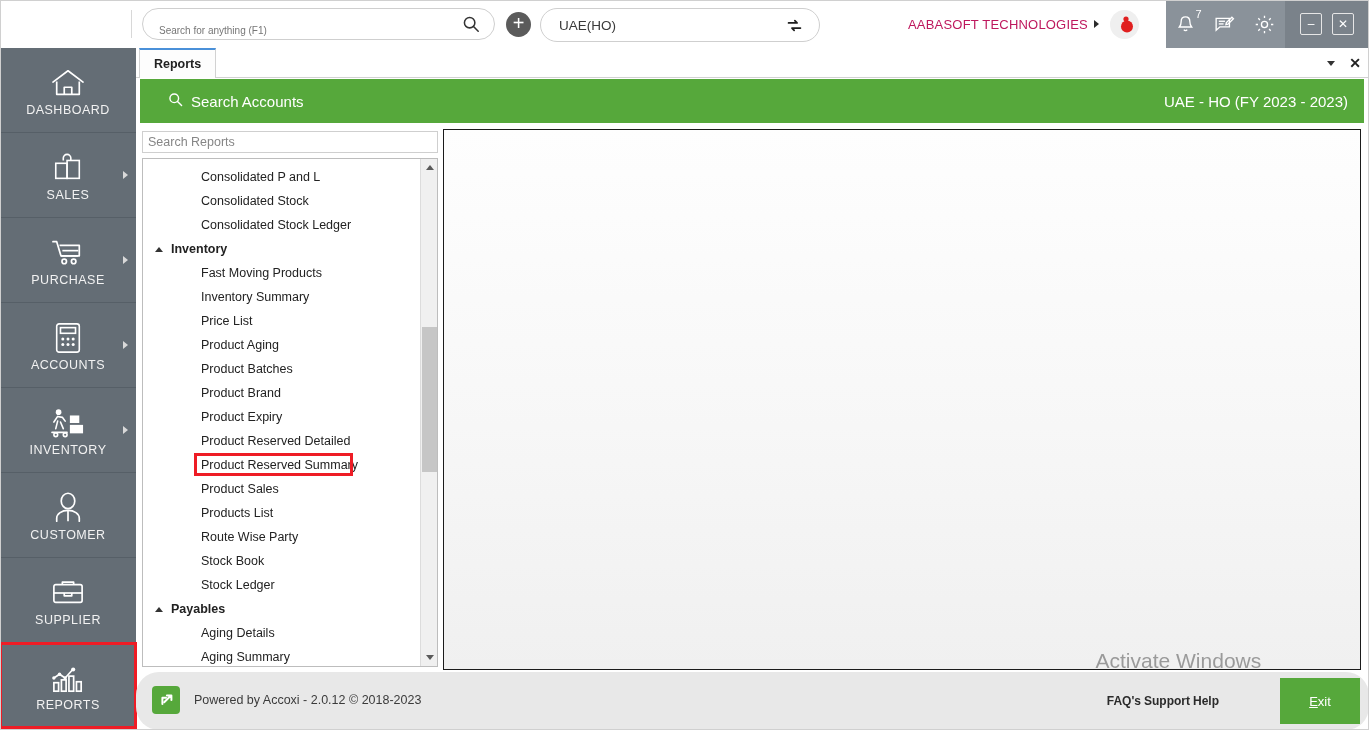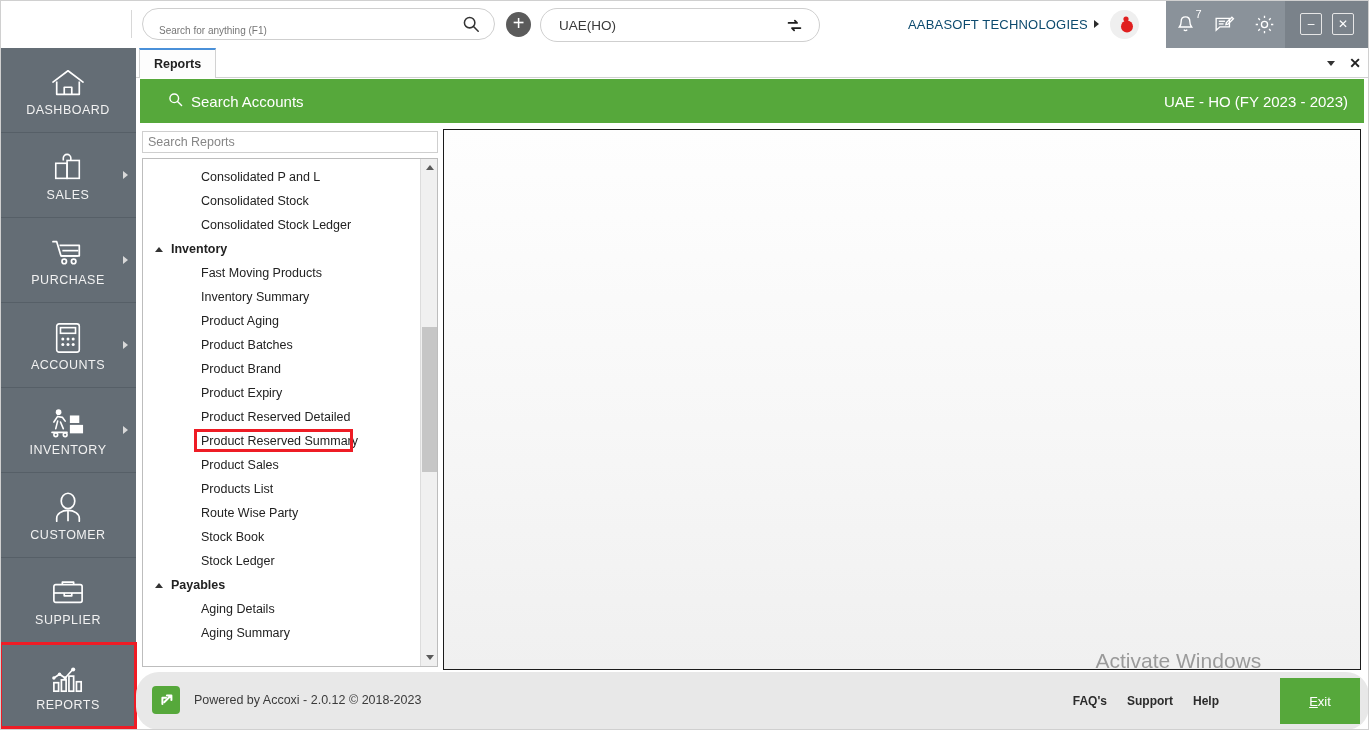--- a/index.html
+++ b/index.html
@@ -75,21 +75,21 @@
   }
   .branch-box .val {
     flex: 1; padding-left: 18px; font-size: 13.5px; color: #3a3a3a;
   }
   .branch-box .swap { margin-right: 16px; color: #222; display:flex; }
 
   .company {
     position: absolute; right: 230px; top: 0; height: 48px;
     display: flex; align-items: center; gap: 6px;
   }
-  .company-name { font-size: 13px; color: #0c4a6e; letter-spacing: .2px; }
+  .company-name { font-size: 13px; color: #be185d; letter-spacing: .2px; }
   .company-caret {
     width: 0; height: 0; border-left: 5px solid #2b2b2b;
     border-top: 4px solid transparent; border-bottom: 4px solid transparent;
   }
   .avatar {
     width: 29px; height: 29px; border-radius: 50%;
     background: #efefef; margin-left: 5px;
     display: flex; align-items: center; justify-content: center;
     overflow: hidden;
   }
@@ -266,21 +266,21 @@
     width: 28px; height: 28px; border-radius: 4px;
     background: #56a83b;
     display: flex; align-items: center; justify-content: center;
   }
   .powered {
     position: absolute; left: 58px; top: 21px;
     font-size: 12.5px; color: #3b3b3b;
   }
   .foot-links {
     position: absolute; right: 150px; top: 22px;
-    display: flex; gap: 20px;
+    display: flex; gap: 3px;
   }
   .foot-links a {
     font-size: 12px; color: #2b2b2b; text-decoration: none;
     font-weight: bold; cursor: pointer;
   }
   .exit-btn {
     position: absolute; right: 9px; top: 6px;
     width: 80px; height: 46px;
     background: #56a83b; color: #fff;
     display: flex; align-items: center; justify-content: center;
@@ -528,20 +528,23 @@
         <span class="grp-caret"></span>
         <span>Inventory</span>
       </div>
       <div class="rep-row">
         <span>Fast Moving Products</span>
       </div>
       <div class="rep-row">
         <span>Inventory Summary</span>
       </div>
       <div class="rep-row">
+        <span>Price List</span>
+      </div>
+      <div class="rep-row">
         <span>Product Aging</span>
       </div>
       <div class="rep-row">
         <span>Product Batches</span>
       </div>
       <div class="rep-row">
         <span>Product Brand</span>
       </div>
       <div class="rep-row">
         <span>Product Expiry</span>

